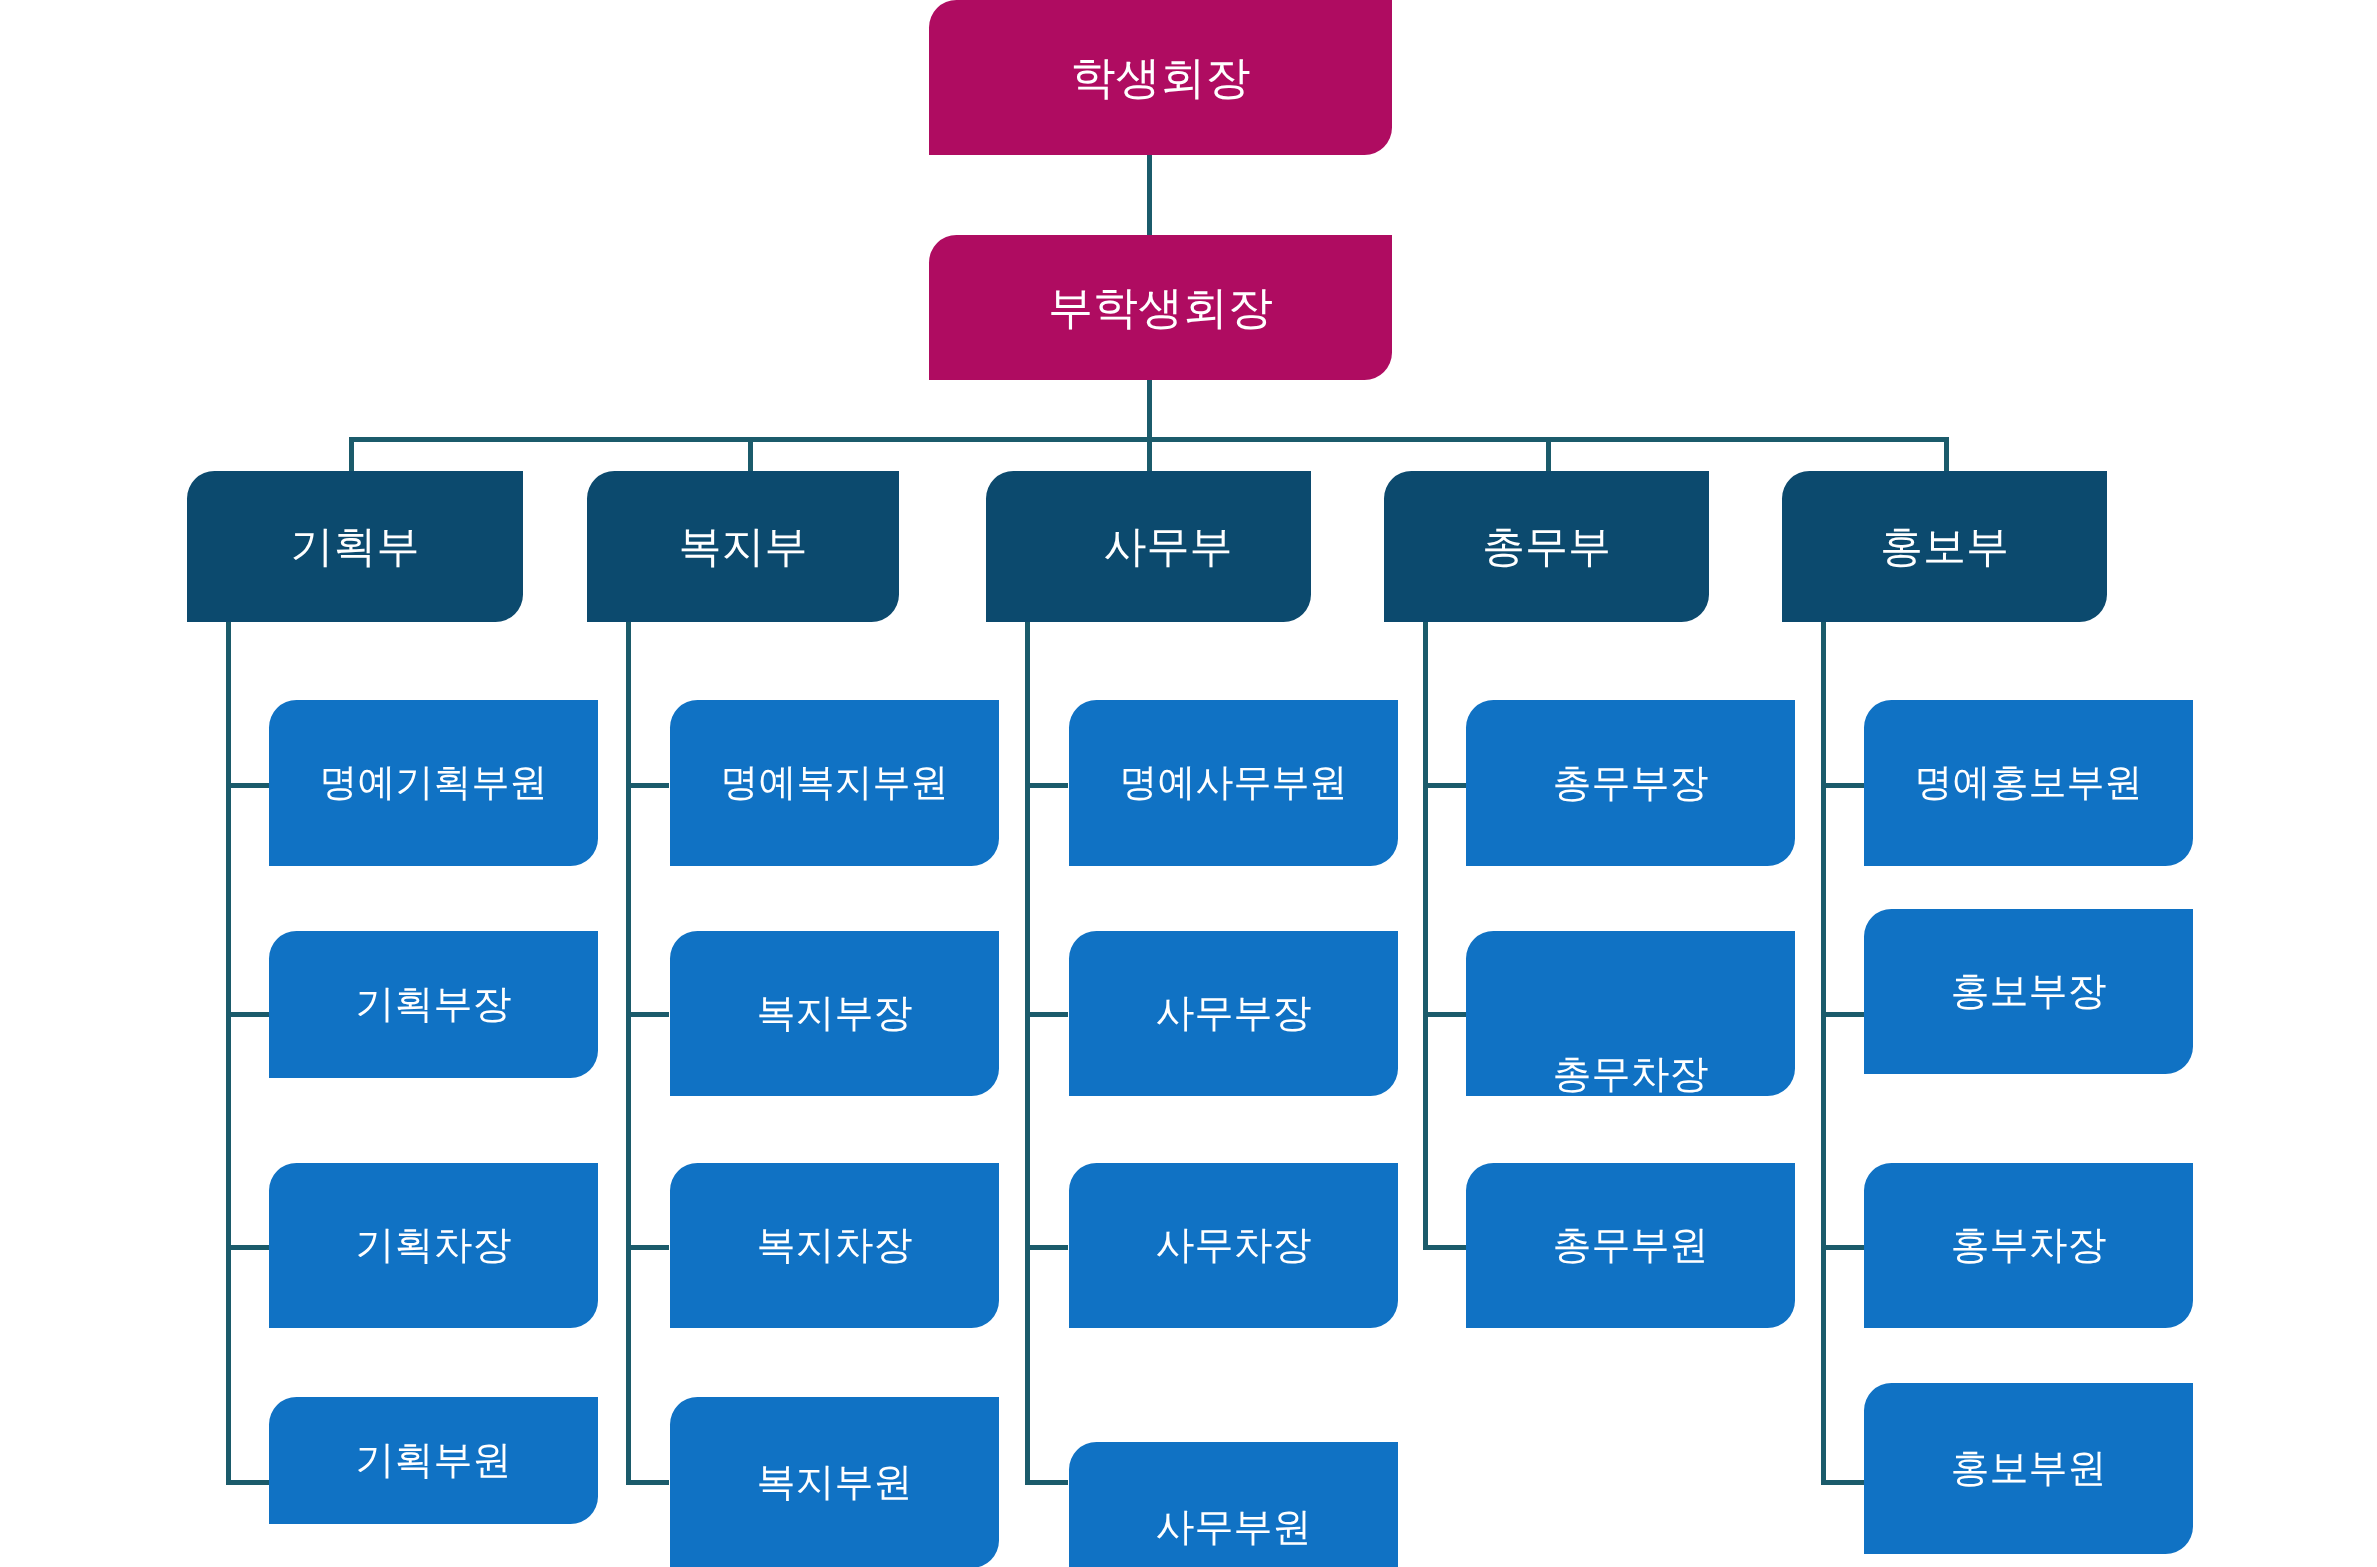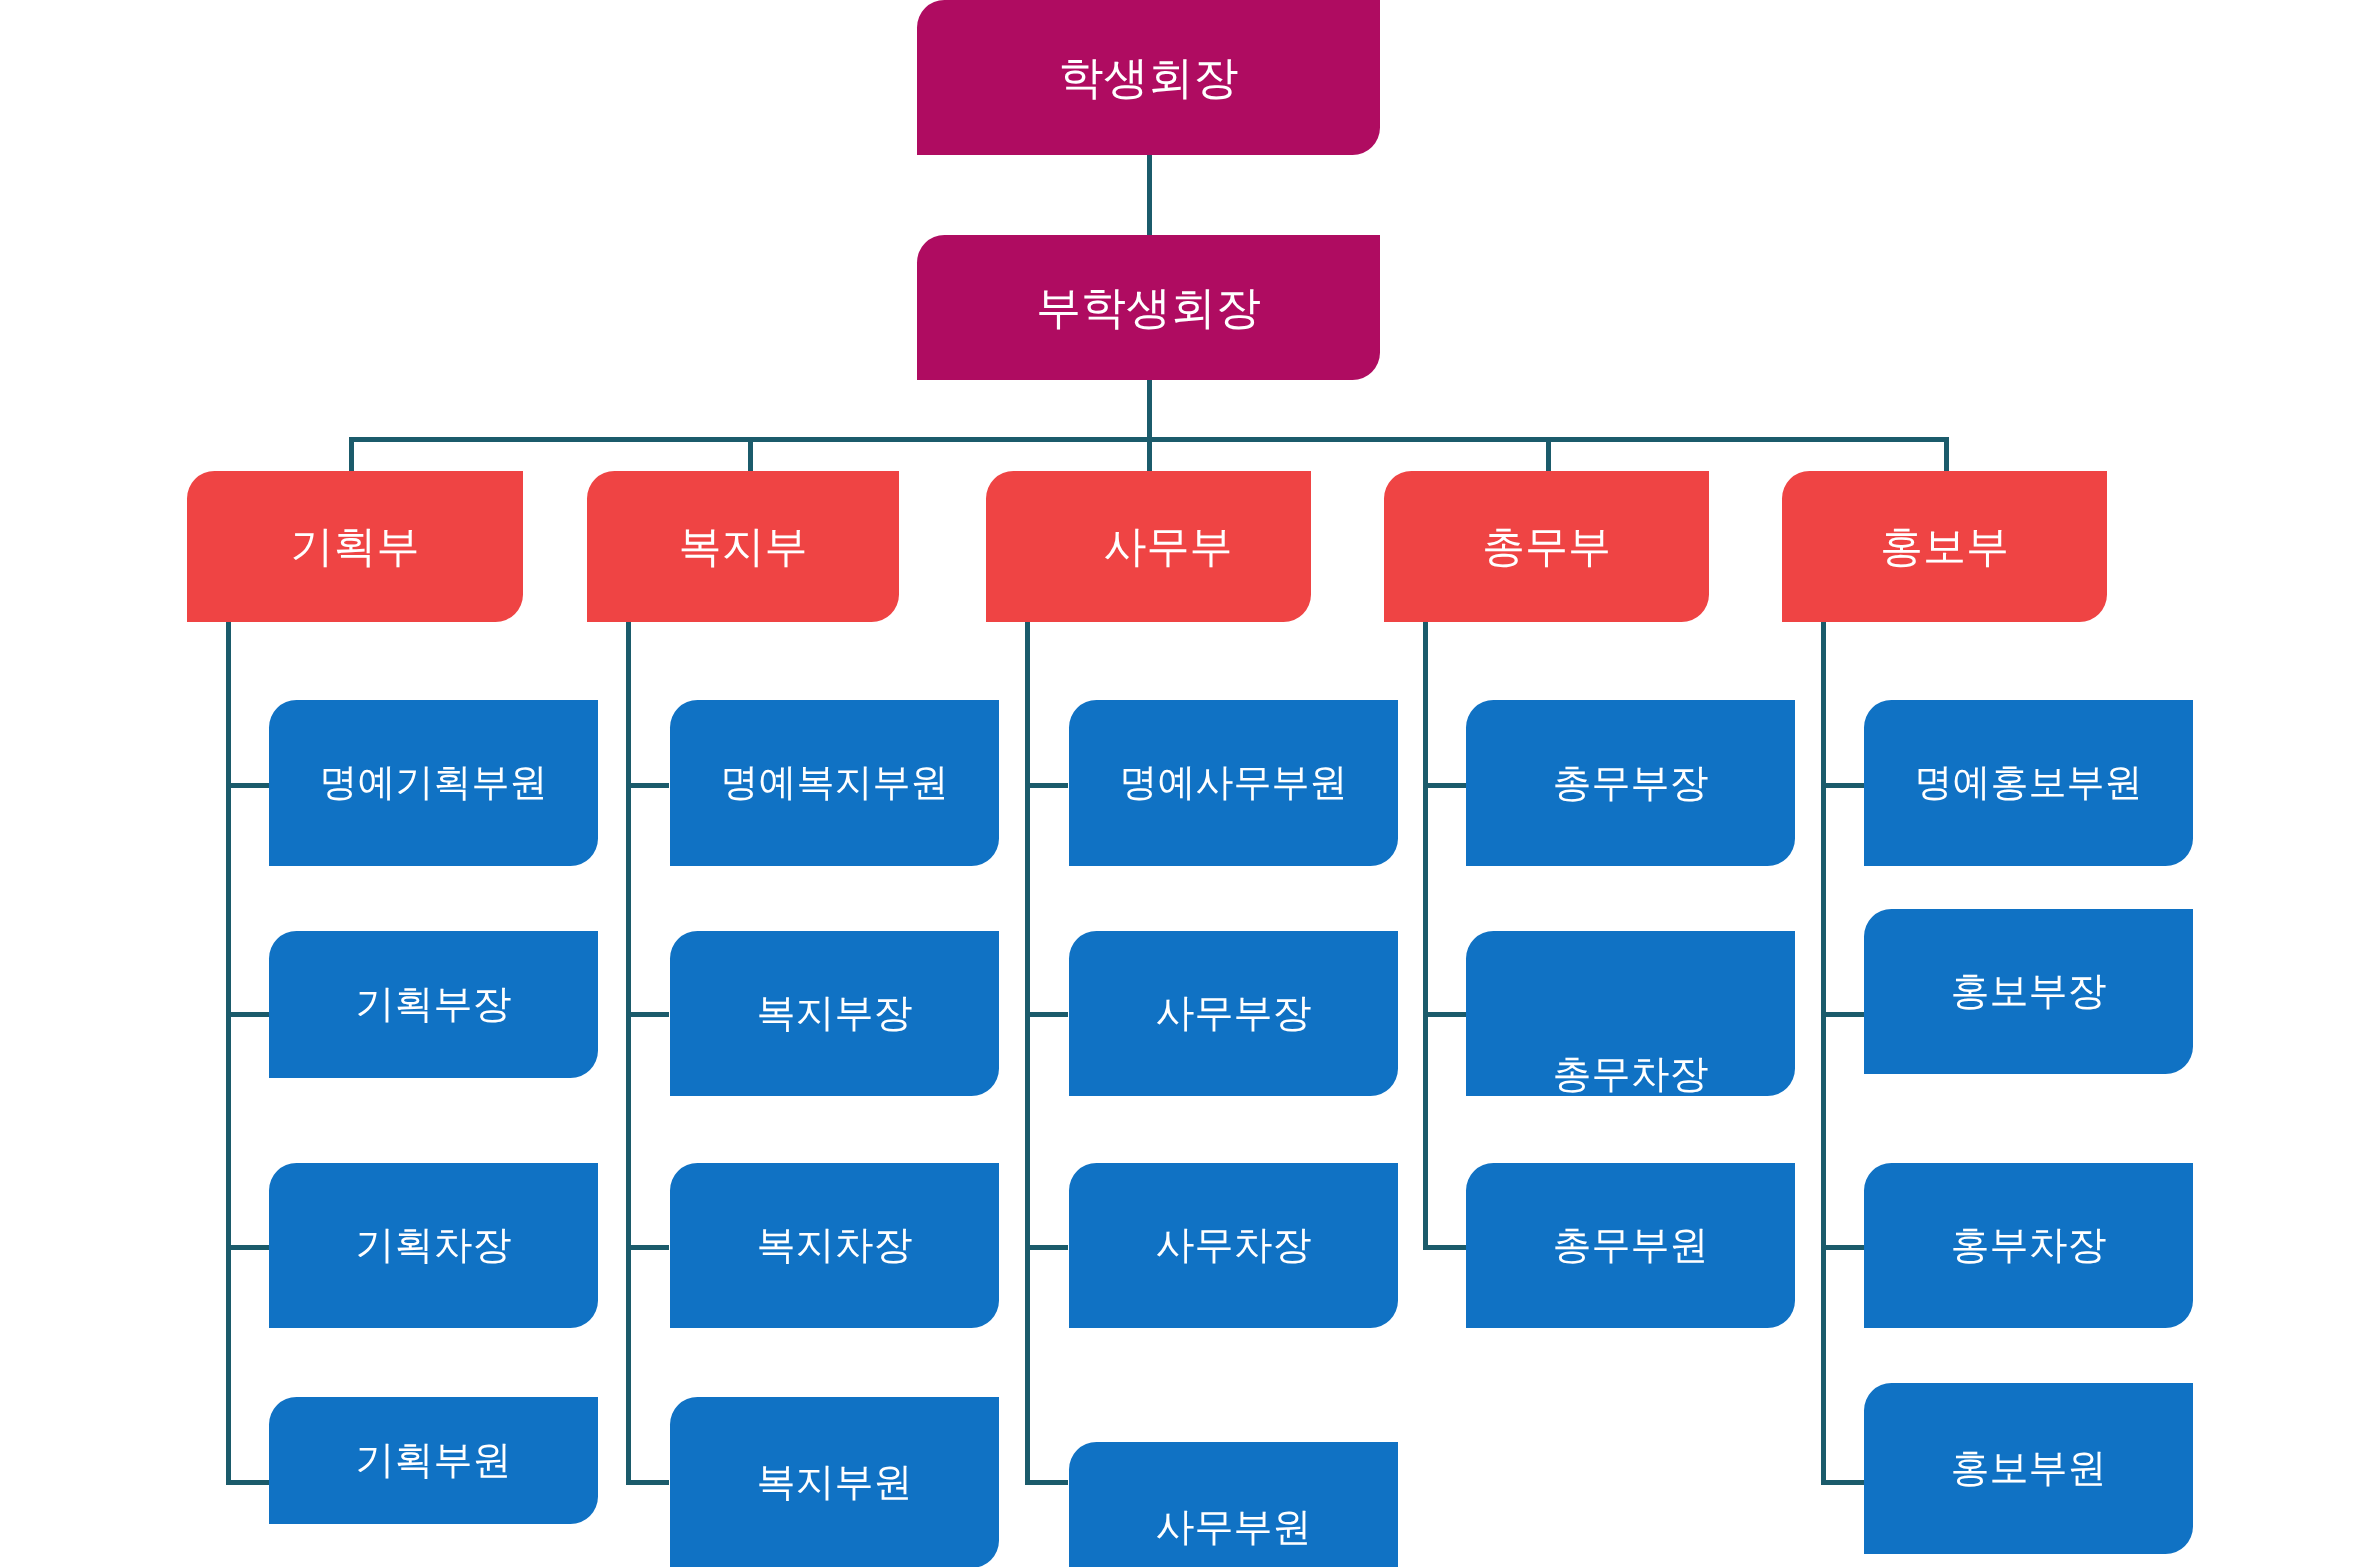--- a/index.html
+++ b/index.html
@@ -27,24 +27,24 @@
     align-items:center;
     justify-content:center;
     color:#ffffff;
     text-align:center;
     line-height:1.1;
     box-sizing:border-box;
     border-radius:27.5px 0 27.5px 0;   
     user-select:none;
   }
   .node.exec{background:#af0c61;}
-  .node.dept{background:#ef4444;}
+  .node.dept{background:#0c4a6e;}
   .node.member{background:#1072c4;}
 
-  .node.exec{font-size:45px;}
+  .node.exec{font-size:45px;margin-left:12px;}
   .node.dept{font-size:43px;}
   .node.member{font-size:39px;}
   .node.member.long{font-size:38px;}
 
   .node span{display:block;white-space:nowrap;}
 </style>
 </head>
 <body>
 
 <div id="chart">

